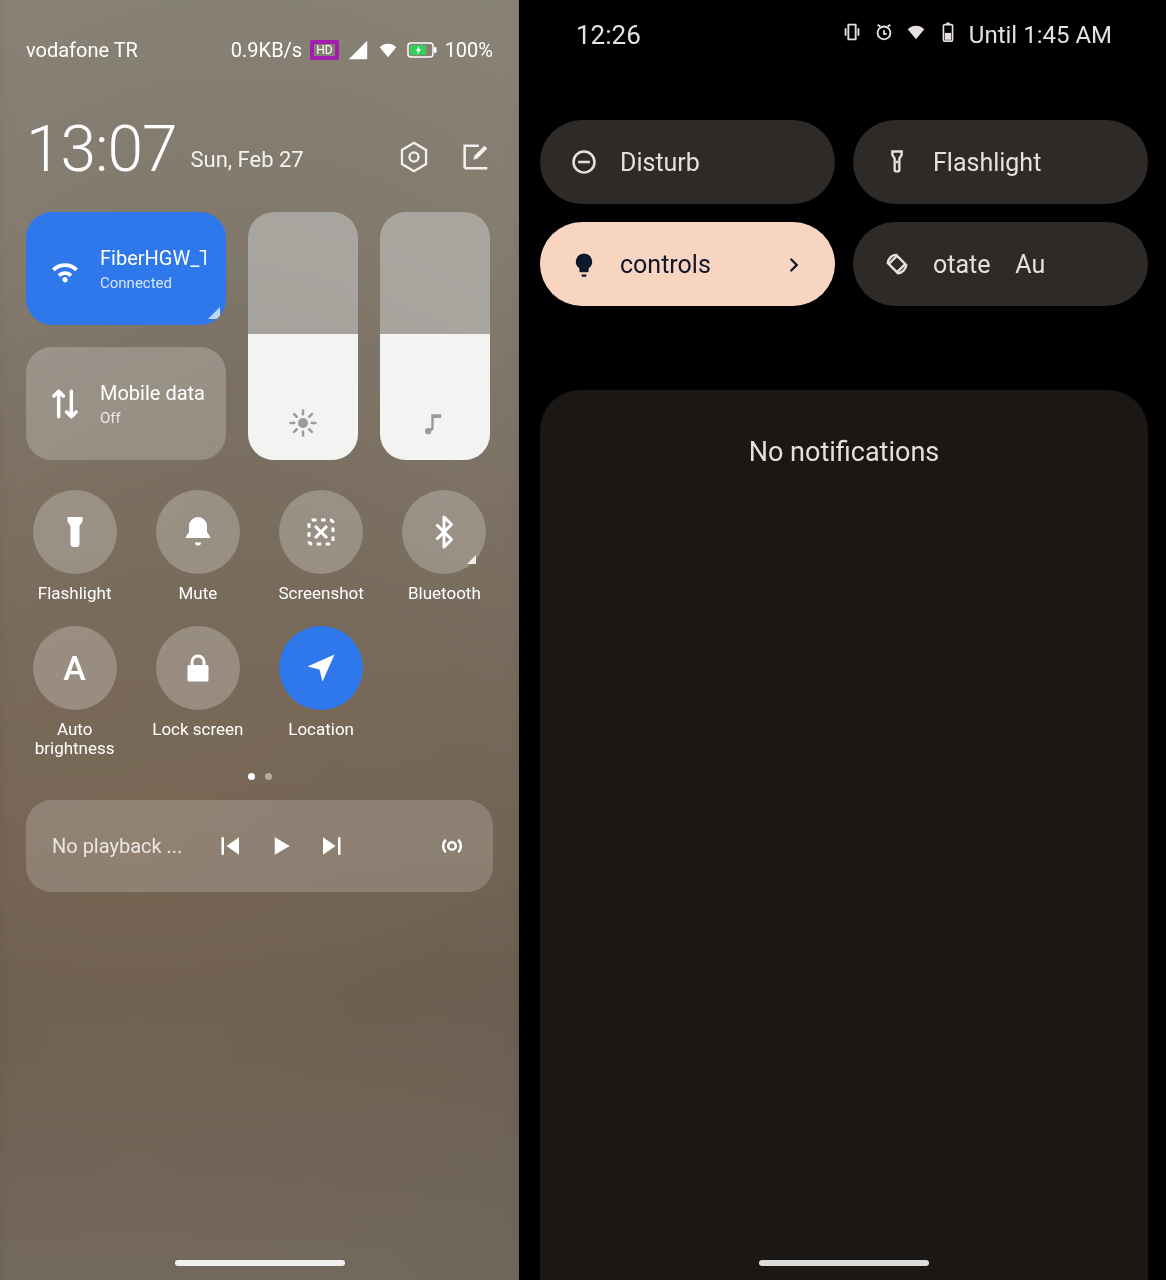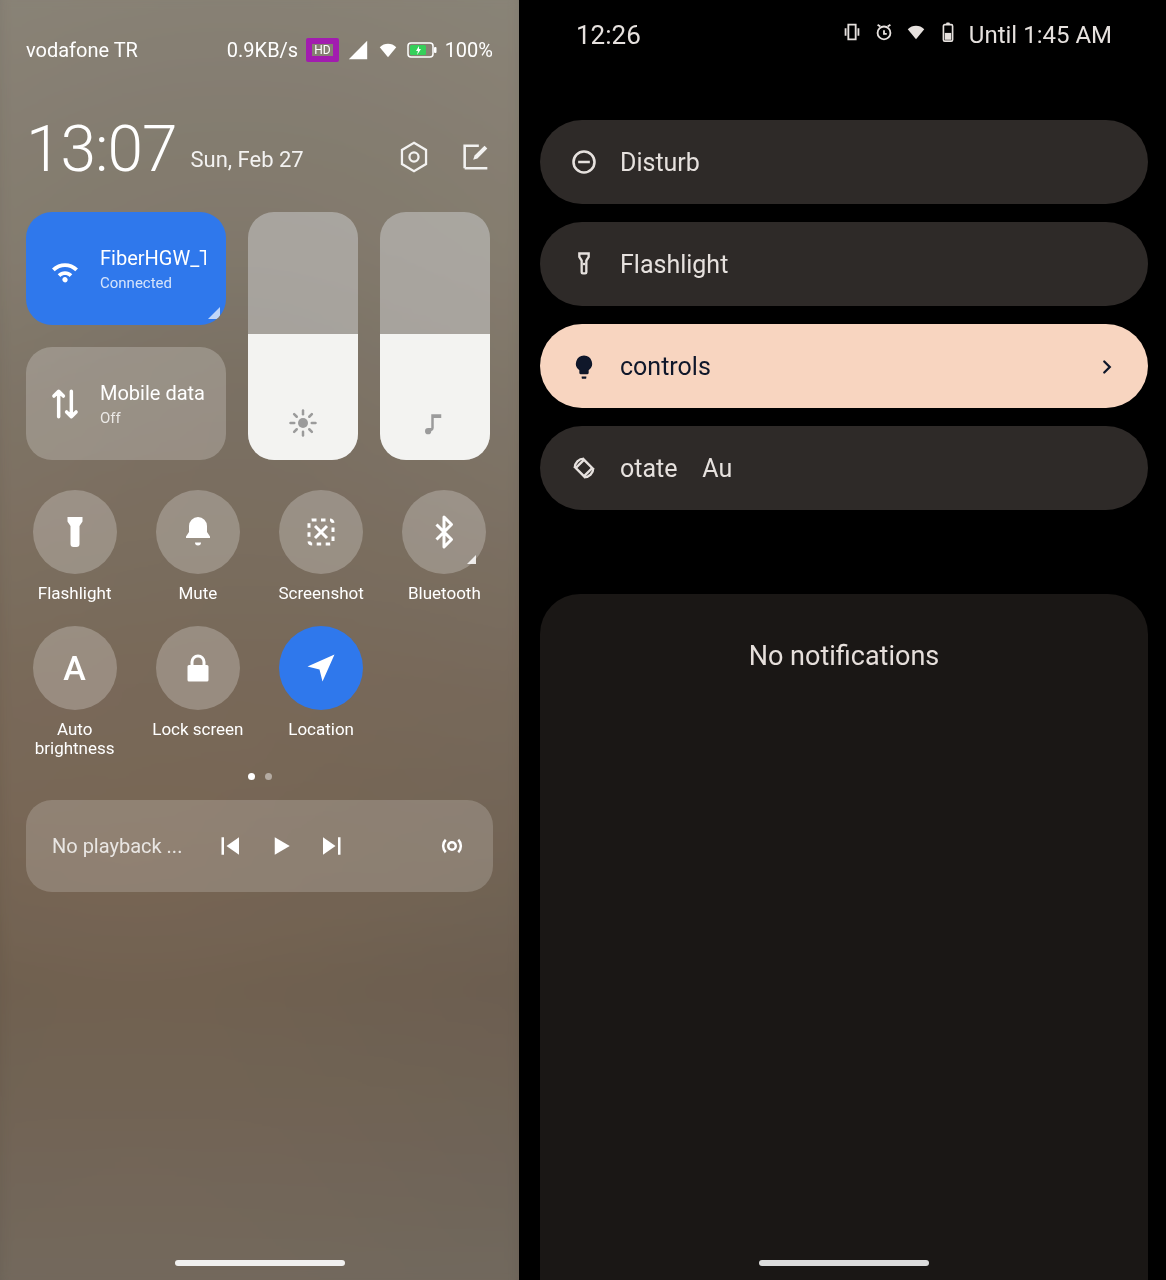--- a/index.html
+++ b/index.html
@@ -67,21 +67,21 @@
 
   
   .divider{width:3px;height:100%;background:#000}
 
   
   .phone-right{position:relative;flex:1;height:1280px;background:#000;color:#e6e1de;padding:0 18px}
   .r-status{display:flex;justify-content:space-between;align-items:center;height:70px;padding:0 36px;font-size:26px}
   .r-status .r-right{display:flex;align-items:center;gap:10px;font-size:24px}
   .r-status svg{width:22px;height:22px}
   
-  .pill-grid{display:grid;grid-template-columns:1fr;gap:18px;margin-top:50px}
+  .pill-grid{display:grid;grid-template-columns:1fr 1fr;gap:18px;margin-top:50px}
   .pill{height:84px;border-radius:42px;background:#2e2a28;display:flex;align-items:center;gap:22px;padding:0 30px;color:#e6e1de;font-size:25px;overflow:hidden;white-space:nowrap}
   .pill.active{background:#f8d5c0;color:#0f172a}
   .pill .p-icon{width:28px;height:28px;flex:0 0 28px;display:flex;align-items:center;justify-content:center}
   .pill .p-label{flex:1;overflow:hidden}
   .pill .p-chevron{width:22px;height:22px;flex:0 0 22px}
   
   .notif-panel{margin-top:84px;height:900px;border-radius:40px 40px 0 0;background:#1a1715;display:flex;justify-content:center;padding-top:46px}
   .notif-text{font-size:27px;color:#e6dfdb}
   .r-handle{position:absolute;left:50%;bottom:14px;transform:translateX(-50%);width:170px;height:6px;border-radius:3px;background:rgba(255,255,255,.85)}
 </style>
@@ -92,21 +92,21 @@
 
   <div class="phone-left">
     <div class="wallpaper"></div>
     <div class="overlay"></div>
     <div class="content">
 
       <div class="l-status">
         <span>vodafone TR</span>
         <div class="right">
           <span>0.9KB/s</span>
-          <span class="mini-icon" style="font-size:12px;border:6px solid #a21caf;border-radius:2px;padding:0 2px;line-height:1">HD</span>
+          <span class="mini-icon" style="font-size:12px;border:4px solid #a21caf;border-radius:2px;padding:0 2px;line-height:1">HD</span>
           <span class="mini-icon">
             <svg viewBox="0 0 24 24" width="22" height="22" fill="currentColor">
                 <path d="M2 22h20V2z"></path>
               </svg>
           </span>
           <span class="mini-icon">
             <svg viewBox="0 0 24 24" width="22" height="22" fill="currentColor">
                 <path d="M12 20l9-11c-5-5-13-5-18 0z"></path>
               </svg>
           </span>

